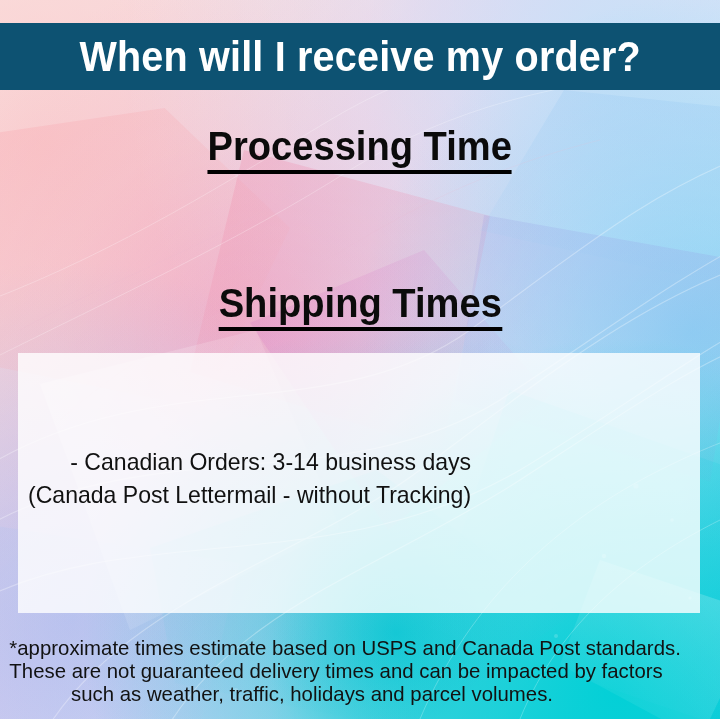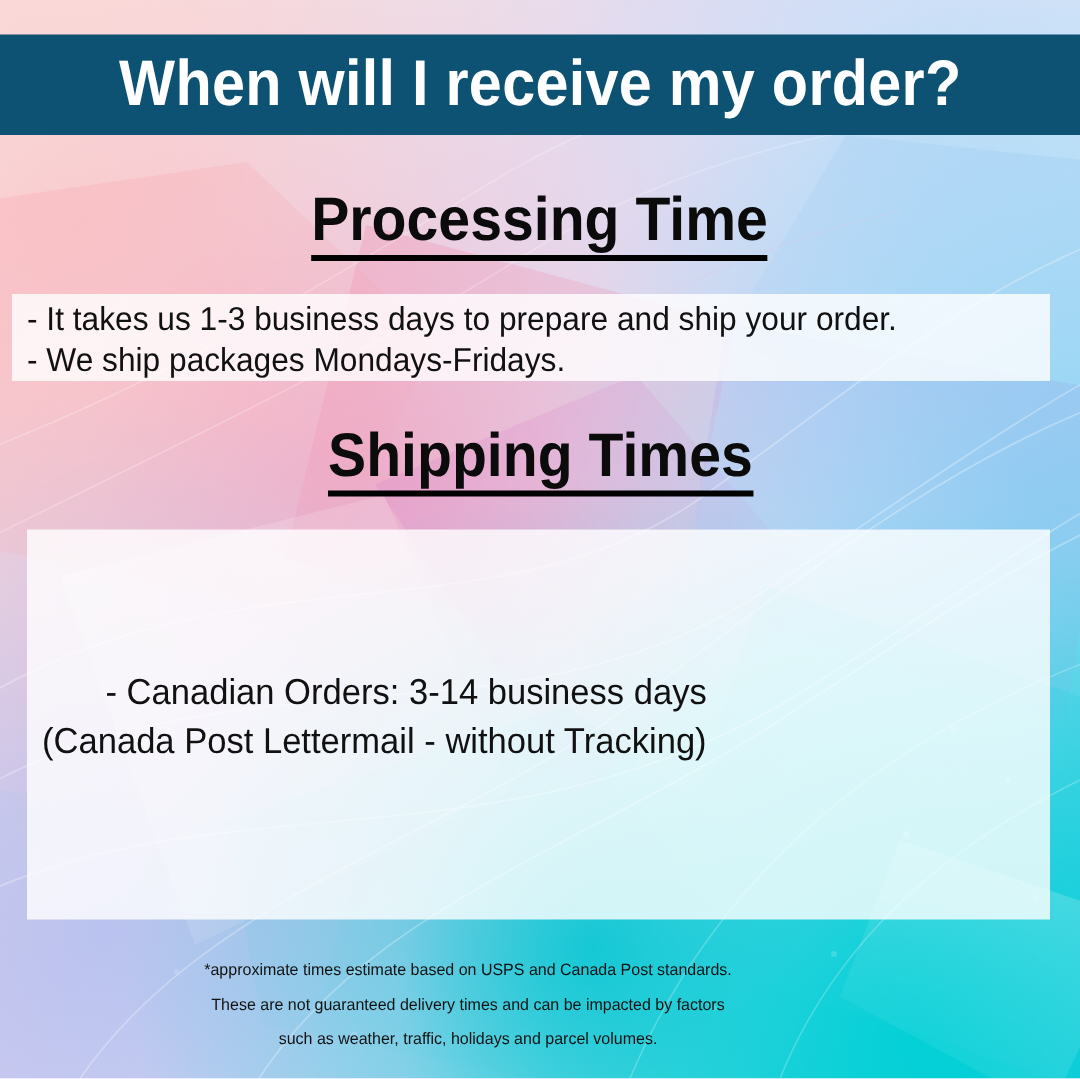--- a/index.html
+++ b/index.html
@@ -178,21 +178,21 @@
   }
   .ship-group .ship-line.ship-line-detail{margin-left:4px;}
   #ship-group-1 .ship-line.ship-line-detail{margin-left:-2px;}
 
   
   #footer-note{
     position:absolute;left:0;top:636px;width:624px;
     text-align:center;
     color:#121212;
     font-family:"Liberation Sans",sans-serif;
-    font-size:11px;
+    font-size:21px;
     line-height:23px;
     font-weight:400;
   }
   #footer-note .footer-line{
     display:block;
     white-space:nowrap;
     transform:scaleX(.97);
   }
 </style>
 </head>
@@ -248,24 +248,20 @@
   </div>
 
   <div id="title-banner">
     <div class="title-text">When will I receive my order?</div>
   </div>
 
   <div class="section-heading" id="heading-processing">
     <span class="heading-inner">Processing Time</span>
   </div>
 
-  <div class="panel" id="panel-processing">
-    <div class="body-line" id="proc-line-0">- It takes us 1-3 business days to prepare and ship your order.</div>
-    <div class="body-line" id="proc-line-1">- We ship packages Mondays-Fridays.</div>
-  </div>
 
   <div class="section-heading" id="heading-shipping">
     <span class="heading-inner">Shipping Times</span>
   </div>
 
   <div class="panel" id="panel-shipping">
 
 
     <div class="ship-group" id="ship-group-1">
       <div class="ship-line ship-line-title">- Canadian Orders: 3-14 business days</div>

